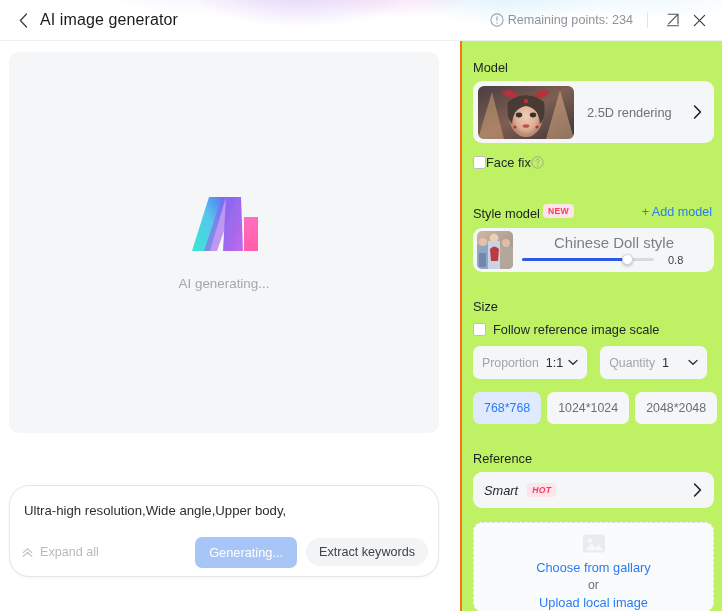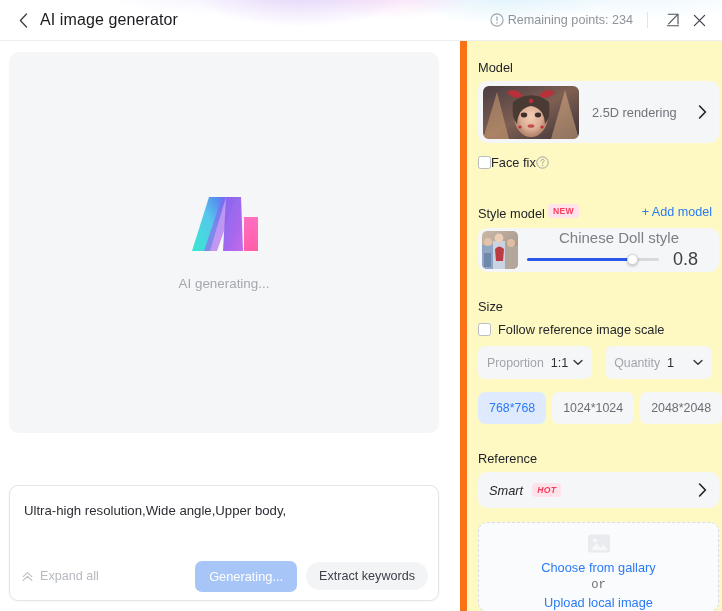--- a/index.html
+++ b/index.html
@@ -51,22 +51,22 @@
   #preview-panel {
     position:absolute; left:9px; top:11px; width:430px; height:381px;
     background:#f5f6f7; border-radius:10px;
     display:flex; flex-direction:column; align-items:center; justify-content:center;
   }
   #logo-box { width:76px; height:58px; position:relative; }
   #gen-status { margin-top:23px; font-size:13.4px; color:#a4a8ae; }
 
   
   #prompt-box {
-    position:absolute; left:9px; top:444px; width:430px; height:116px;
-    background:#ffffff; border:1px solid #e3e5e9; border-radius:9px;
+    position:absolute; left:9px; top:444px; width:430px; height:92px;
+    background:#ffffff; border:1px solid #e3e5e9; border-radius:20px;
     box-shadow: 0 1px 3px rgba(16,24,40,.04);
   }
   #prompt-text {
     position:absolute; left:14px; top:16px; width:400px;
     font-size:13.2px; color:#2b2e33; line-height:18px;
     white-space:pre-wrap; word-break:break-word;
   }
   #prompt-actions {
     position:absolute; left:0; bottom:0; width:430px; height:48px;
     display:flex; align-items:center; padding: 0 12px 0 11px;
@@ -80,21 +80,21 @@
   }
   #generate-btn {
     background:#a8c5f7; color:#ffffff; font-size:12.8px;
     border:none; border-radius:7px; padding:8px 14px; cursor:pointer;
     font-family:"Liberation Sans", sans-serif;
   }
 
   
   #right-col {
     position:absolute; left:460px; top:41px; width:262px; height:570px;
-    background:#fef9c3; border-left:7px solid #f97316; padding: 0 10px 0 28px;
+    background:#bef264; border-left:2px solid #f97316; padding: 0 10px 0 28px;
     overflow:hidden;
   }
   .section-label { font-size:12.8px; color:#1d2025; margin: 0; }
   #model-label { position:absolute; left:11px; top:19px; }
 
   #model-card {
     position:absolute; left:11px; top:40px; width:241px; height:62px;
     background:#f5f6f7; border-radius:9px; display:flex; align-items:center; cursor:pointer;
   }
   .thumb {
@@ -134,21 +134,21 @@
   #slider-row { display:flex; align-items:center; margin-top:4px; }
   #slider-track {
     position:relative; width:132px; height:3px; background:#d8dade; border-radius:2px;
   }
   #slider-fill { position:absolute; left:0; top:0; height:3px; width:80%; background:#2b58e8; border-radius:2px; }
   #slider-thumb {
     position:absolute; left:80%; top:50%; width:11px; height:11px; margin-left:-5.5px; margin-top:-5.5px;
     background:#fff; border:1px solid #d3d5d9; border-radius:50%;
     box-shadow:0 1px 3px rgba(0,0,0,.25); cursor:pointer;
   }
-  #slider-value { margin-left:14px; font-size:18px; color:#3b3f45; }
+  #slider-value { margin-left:14px; font-size:11px; color:#3b3f45; }
 
   #size-label { position:absolute; left:11px; top:258px; }
   #follow-ref-row { position:absolute; left:11px; top:281px; display:flex; align-items:center; gap:7px; }
 
   #selects-row { position:absolute; left:11px; top:305px; display:flex; gap:13px; }
   .select-pill {
     background:#f5f6f7; border-radius:7px; height:33px;
     display:flex; align-items:center; padding:0 9px; cursor:pointer;
   }
   .sel-label { font-size:12.3px; color:#a1a5ab; }
@@ -172,21 +172,21 @@
   #hot-badge {
     margin-left:9px; background:#ffe3ea; color:#fb3a5d; font-size:8.6px; font-weight:bold;
     padding:2px 5px; border-radius:4px; letter-spacing:.3px;
   }
   #upload-area {
     position:absolute; left:11px; top:481px; width:241px; height:90px;
     background:#fafbfc; border:1px dashed #d9dce0; border-radius:9px;
     display:flex; flex-direction:column; align-items:center; padding-top:10px; overflow:hidden;
   }
   #gallery-link { color:#2b7bf5; font-size:12.8px; margin-top:6px; cursor:pointer; }
-  #or-text { color:#6a6f76; font-size:12.2px; margin-top:3px;font-family:Liberation Mono, monospace; }
+  #or-text { color:#6a6f76; font-size:12.2px; margin-top:3px; }
   #upload-link { color:#2b7bf5; font-size:12.8px; margin-top:3px; cursor:pointer; }
 </style>
 </head>
 <body>
 
 <div id="app">
 
   <div id="header">
     <div id="header-tint"></div>
     <div id="header-row">

